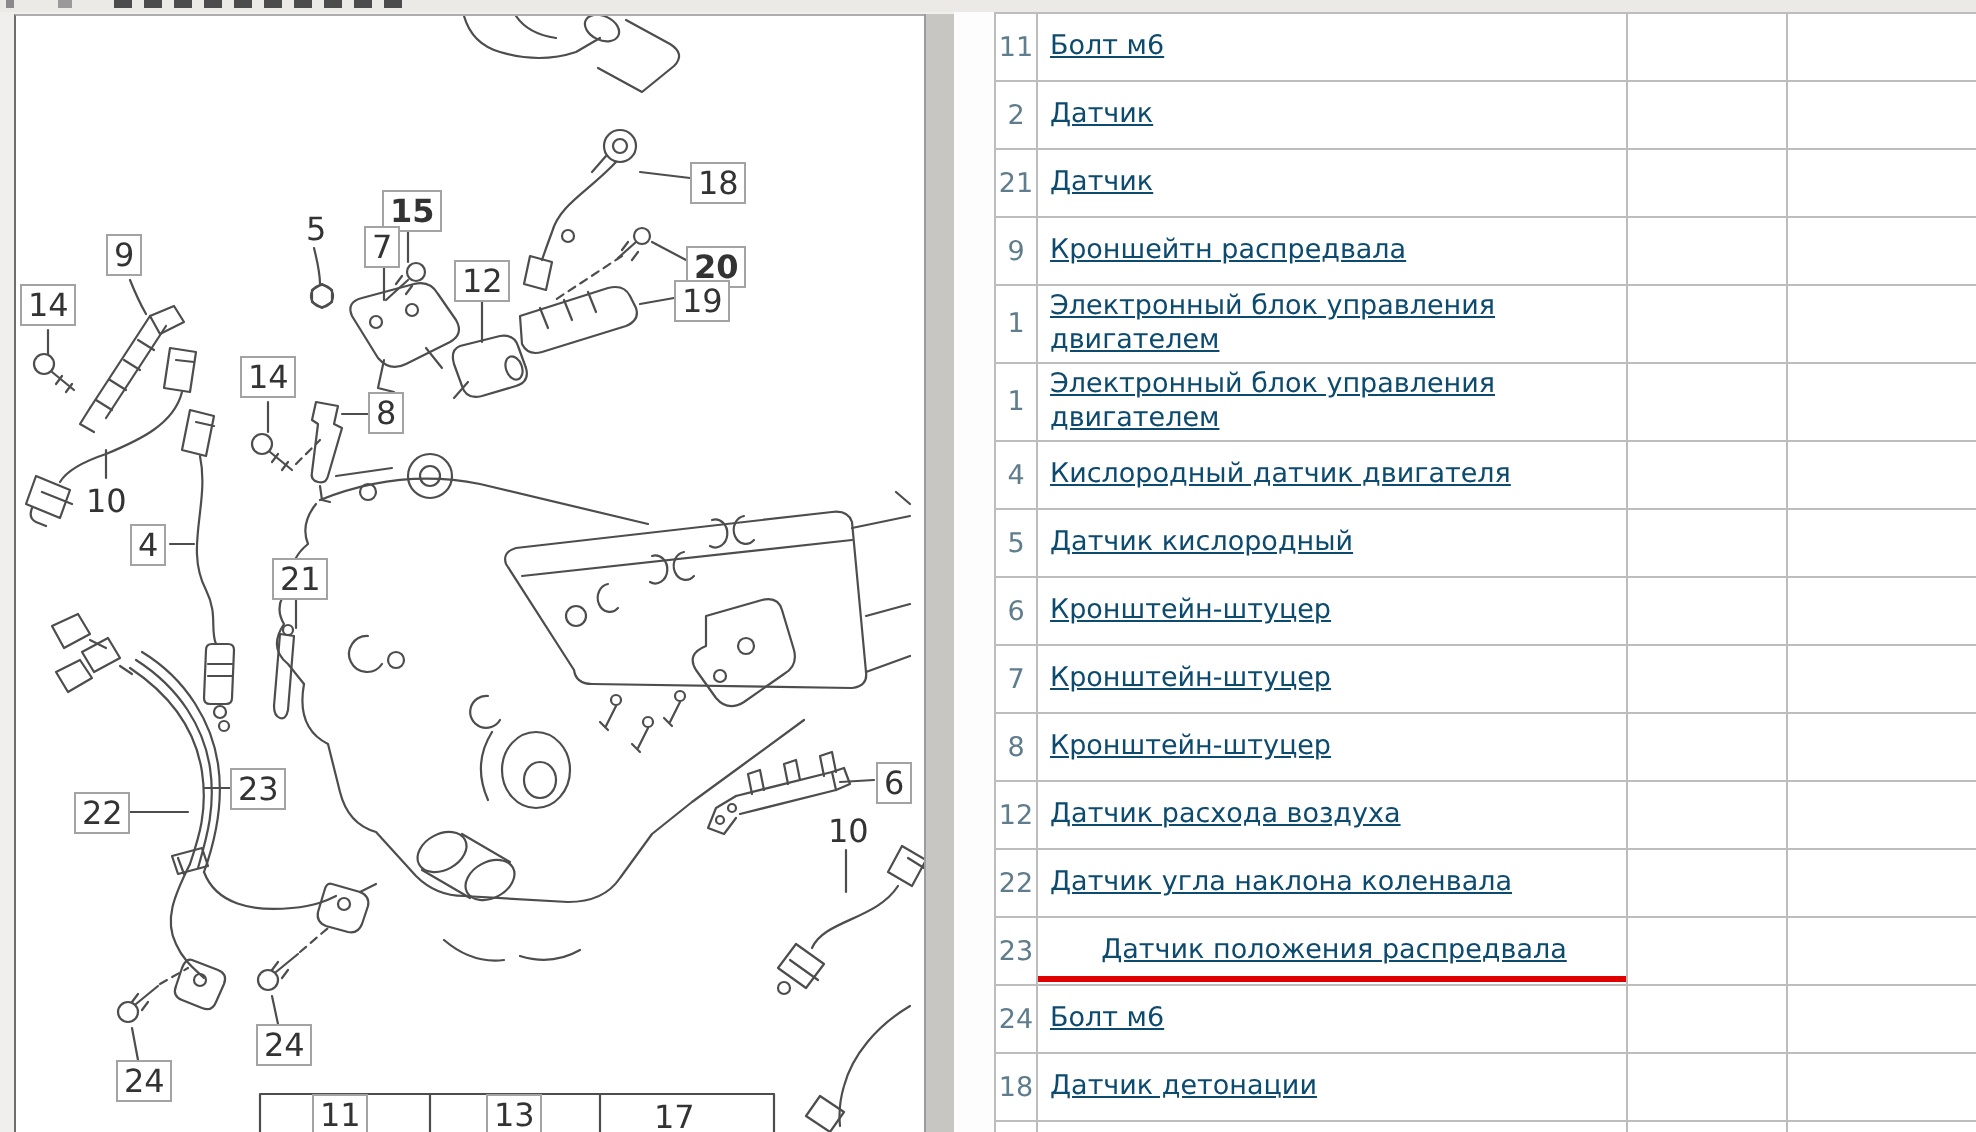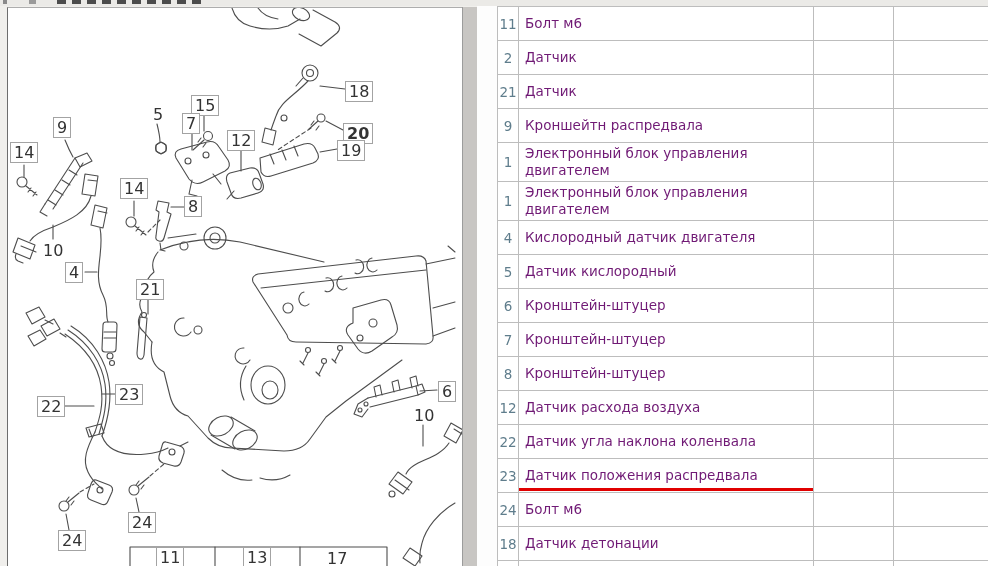--- a/index.html
+++ b/index.html
@@ -27,22 +27,22 @@
              background:#c8c6c3;border-left:1px solid #9c9c9c;border-right:1px solid #b5b5b5;}
   .gap{position:absolute;left:477px;top:6px;width:20px;height:560px;background:#fdfdfd;}
 
   
   table.parts{position:absolute;left:497px;top:6px;width:491px;border-collapse:collapse;
               table-layout:fixed;background:#fff;}
   table.parts td{border:1px solid #bdbdbd;height:29px;vertical-align:middle;
                  font-size:13.5px;overflow:hidden;}
   td.qty{text-align:center;color:#5f7d8c;}
   td.name{padding:2px 4px 2px 6px;line-height:17px;}
-  td.name a{color:#701a75;cursor:pointer;}
-  tr.hl td.name{position:relative;}
+  td.name a{color:#0c4a6e;text-decoration:underline;cursor:pointer;}
+  tr.hl td.name{position:relative;text-align:center;}
   tr.hl td.name::after{content:"";position:absolute;left:-16px;right:-3px;bottom:1px;
                        height:3px;background:#e00000;z-index:3;}
   g.art{stroke:#4d4d4d;stroke-width:1.1;fill:none;stroke-linecap:round;stroke-linejoin:round;}
 </style>
 </head>
 <body>
 
 <div class="page">
 
   <div class="top-strip">
@@ -243,21 +243,21 @@
 
       <g class="art">
         <path d="M122,559 V539 H379 V559"></path>
         <path d="M207,539 V559 M292,539 V559"></path>
       </g>
     </svg>
     <div id="diagram-labels">
         <div class="co boxed" style="left: 2px; top: 134px;">14</div>
         <div class="co boxed" style="left: 45px; top: 109px;">9</div>
         <div class="co" style="left: 145px; top: 97px;">5</div>
-        <div class="co boxed" style="left: 183px; top: 87px;">15</div>
+        <div class="co boxed" style="left: 183px; top: 87px; font-weight: bold;">15</div>
         <div class="co boxed" style="left: 174px; top: 105px;">7</div>
         <div class="co boxed" style="left: 219px; top: 122px;">12</div>
         <div class="co boxed" style="left: 337px; top: 73px;">18</div>
         <div class="co boxed" style="left: 335px; top: 115px; font-weight: bold;">20</div>
         <div class="co boxed" style="left: 329px; top: 132px;">19</div>
         <div class="co boxed" style="left: 112px; top: 170px;">14</div>
         <div class="co boxed" style="left: 176px; top: 188px;">8</div>
         <div class="co" style="left: 35px; top: 233px;">10</div>
         <div class="co boxed" style="left: 57px; top: 254px;">4</div>
         <div class="co boxed" style="left: 128px; top: 271px;">21</div>

